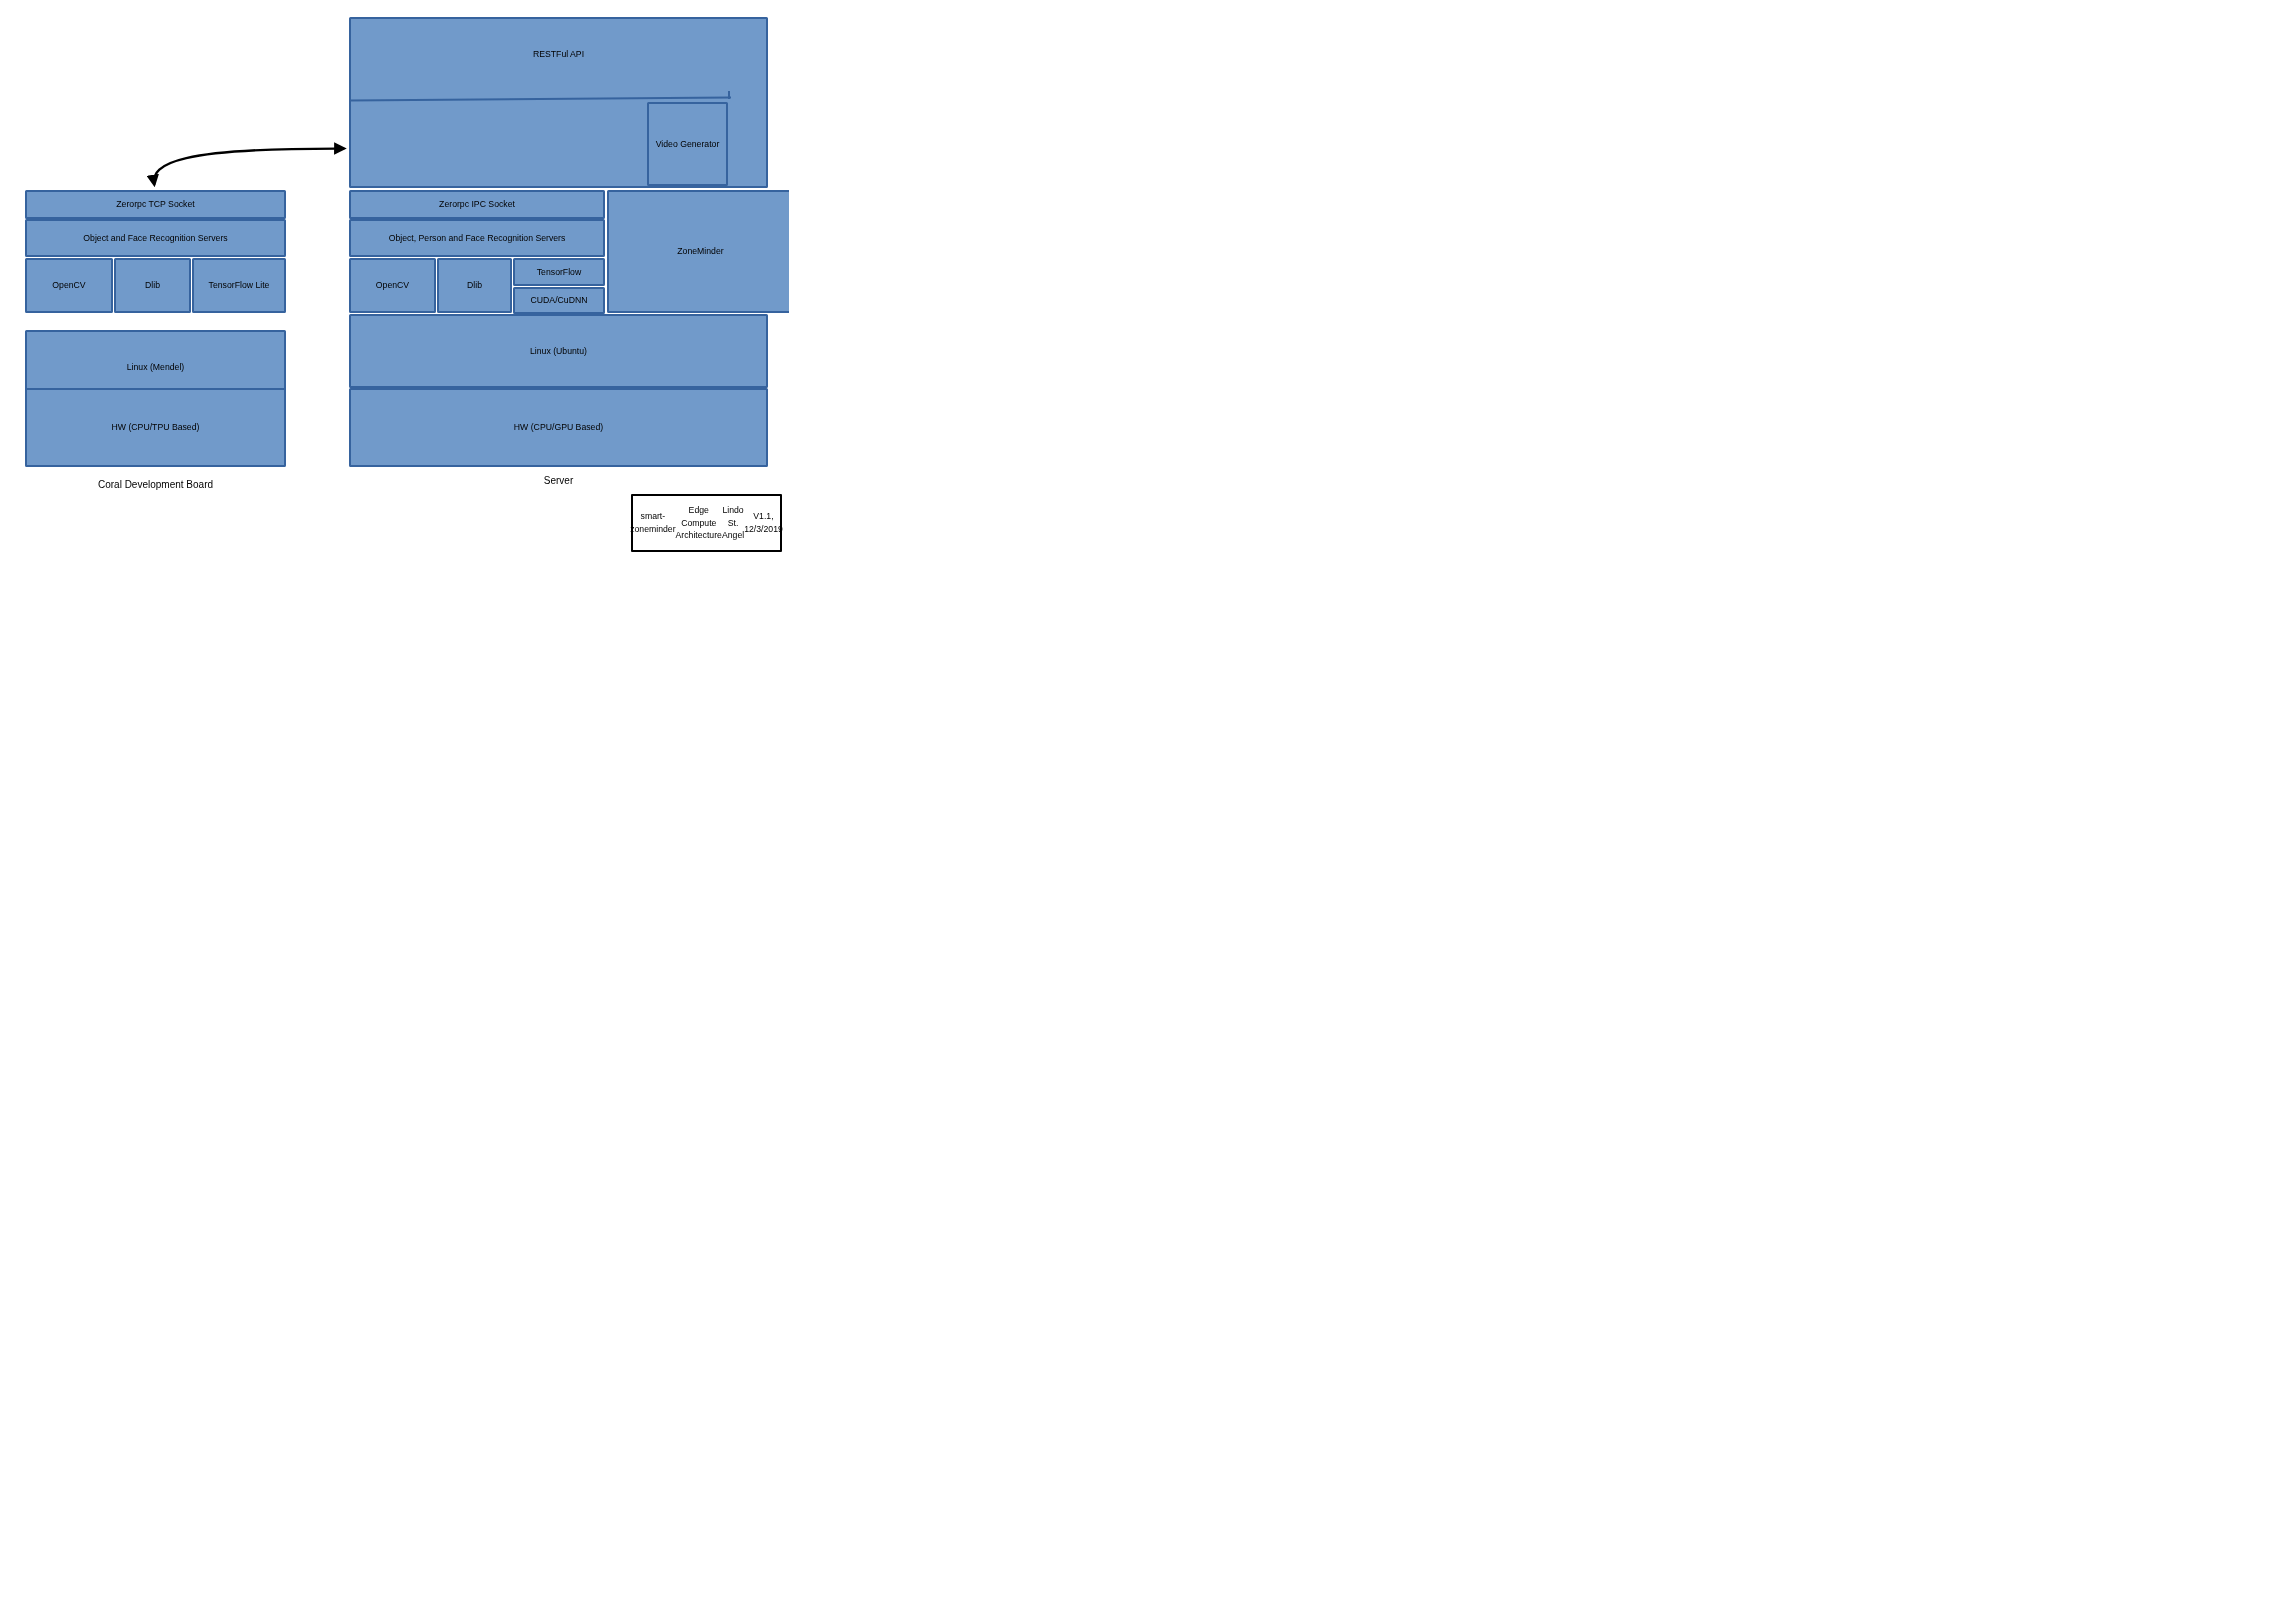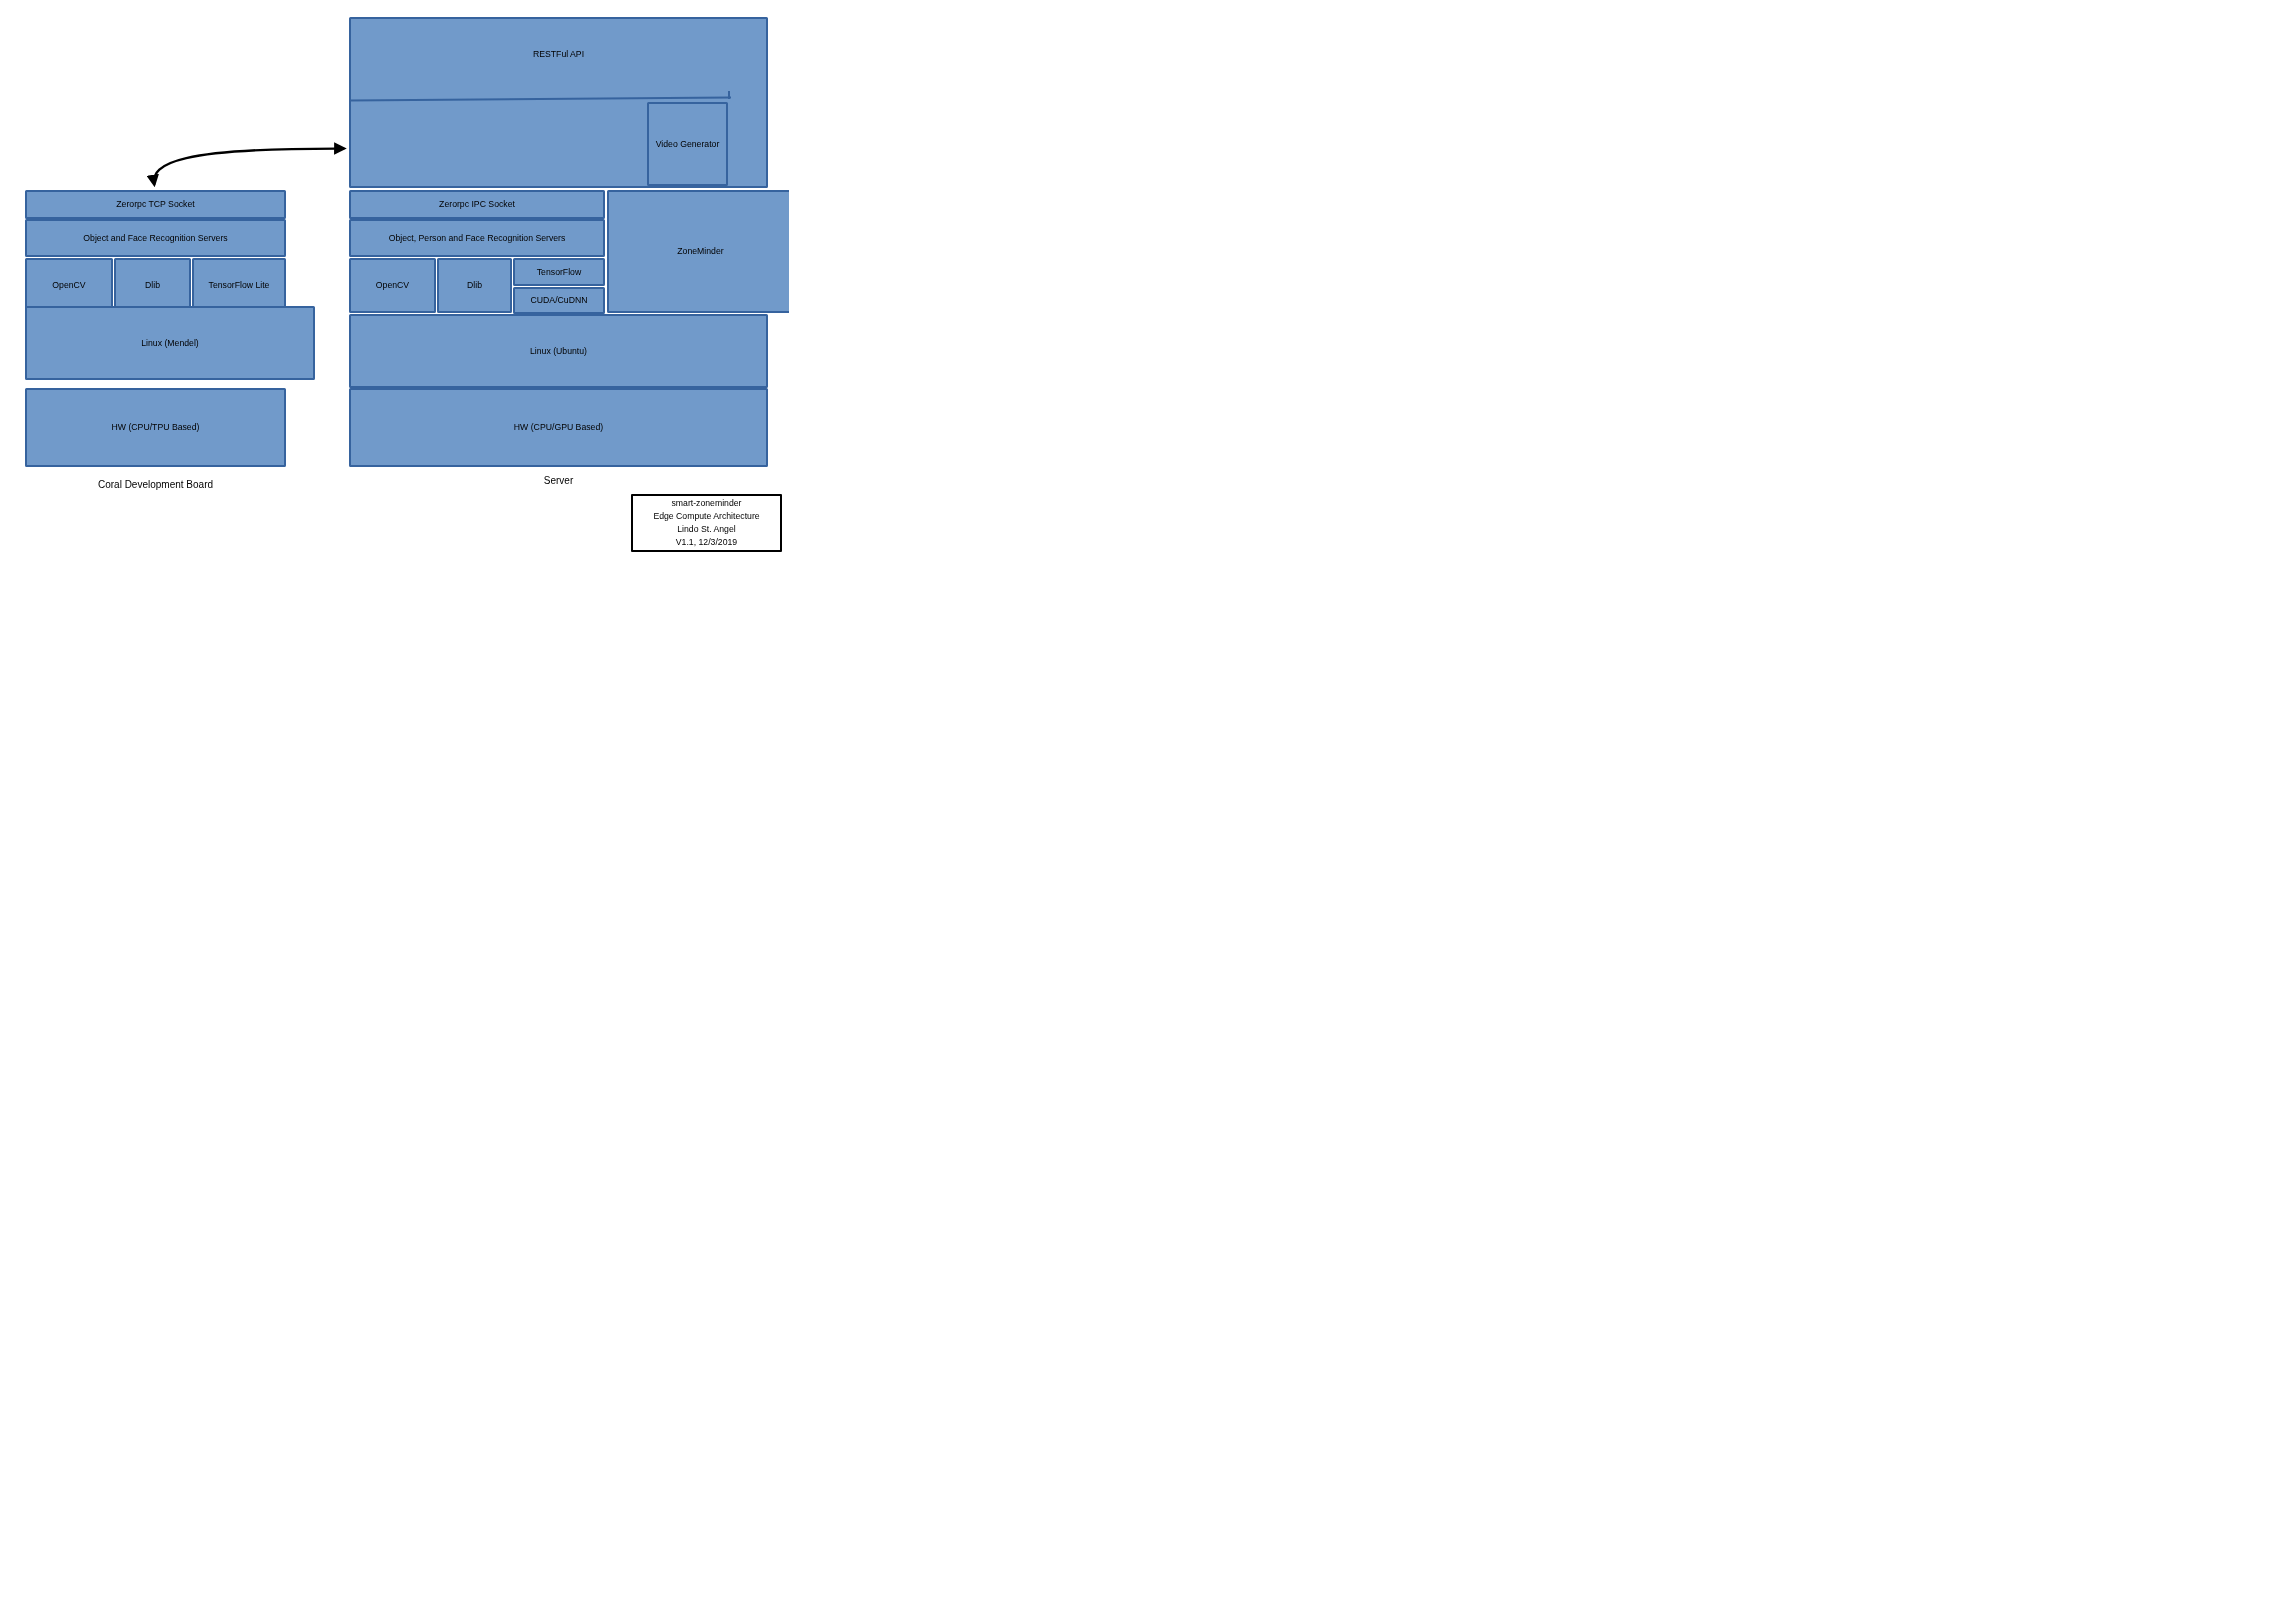--- a/index.html
+++ b/index.html
@@ -51,21 +51,20 @@
     font-size:10px;
     text-align:center;
   }
   .annotation{
     position:absolute;
     background:#ffffff;
     border:2.6px solid #000000;
     border-radius:1px;
     box-sizing:border-box;
     display:flex;
-    flex-direction:column;
     align-items:center;
     justify-content:center;
     color:var(--ink);
     font-size:8.7px;
     line-height:12.8px;
     text-align:center;
   }
   svg.arrow-layer{
     position:absolute;
     left:0;top:0;
@@ -88,21 +87,21 @@
   <div class="box" style="left:25px;top:258px;width:88px;height:55px;">
     <span>OpenCV</span>
   </div>
   <div class="box" style="left:114px;top:258px;width:77px;height:55px;">
     <span>Dlib</span>
   </div>
   <div class="box" style="left:192px;top:258px;width:94px;height:55px;">
     <span>TensorFlow Lite</span>
   </div>
 
-  <div class="box" style="left:25px;top:306px;width:290px;height:74px;">
+  <div class="box" style="left:25px;top:330px;width:261px;height:74px;">
     <span>Linux (Mendel)</span>
   </div>
 
   <div class="box" style="left:25px;top:388px;width:261px;height:79px;">
     <span>HW (CPU/TPU Based)</span>
   </div>
 
   <div class="caption" style="left:25px;top:479px;width:261px;">Coral Development Board</div>
 
   <div class="box top-label" style="left:349px;top:17px;width:419px;height:171px;">

